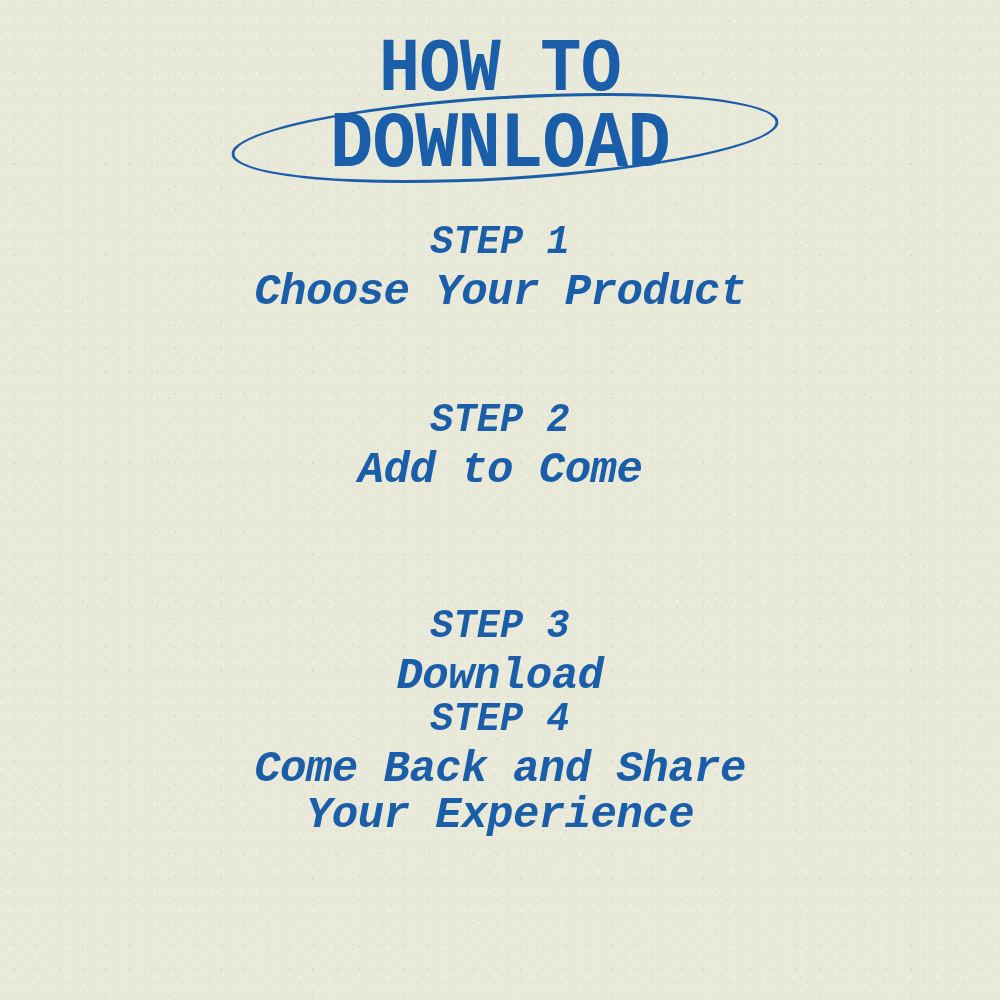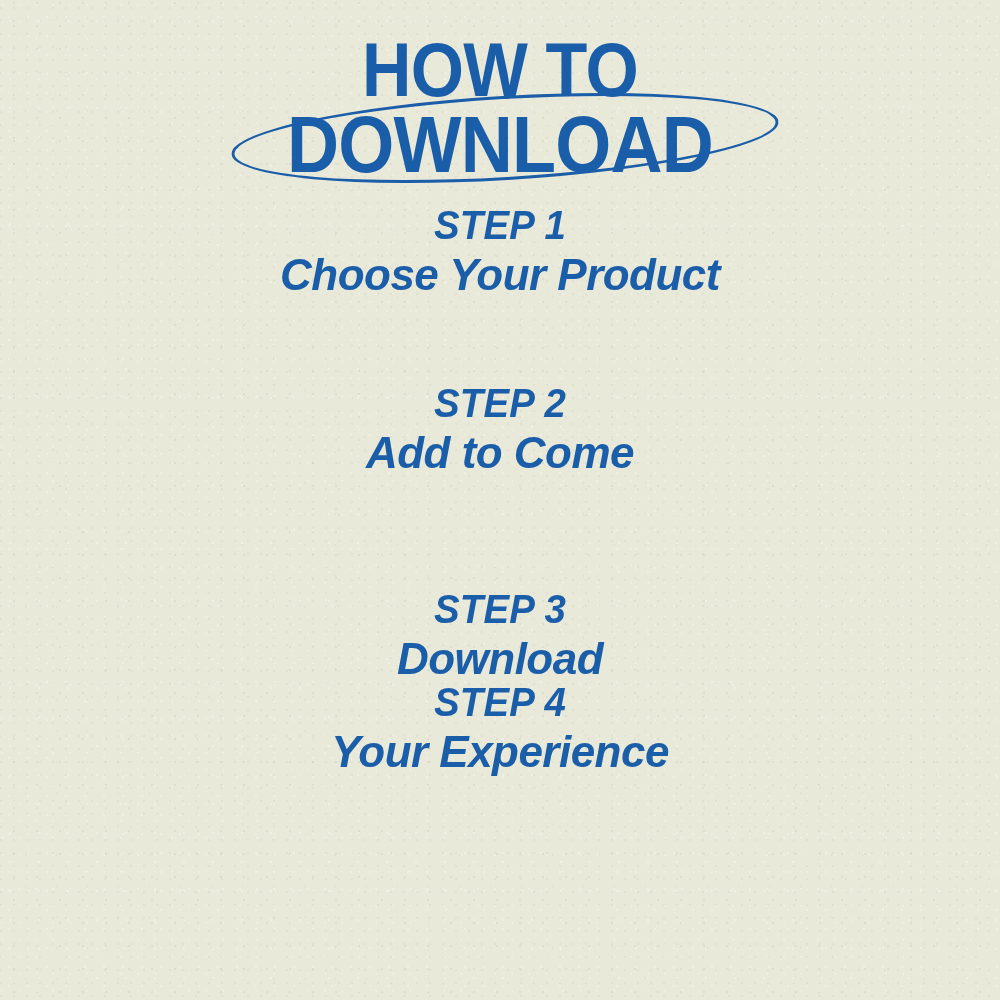--- a/index.html
+++ b/index.html
@@ -30,20 +30,21 @@
       radial-gradient(circle at 47% 91%, rgba(255,255,255,.45) 0 1px, transparent 1px),
       radial-gradient(circle at 7% 63%, rgba(160,160,140,.22) 0 1px, transparent 1px);
     background-size: 17px 17px, 23px 23px, 29px 29px, 31px 31px, 19px 19px, 13px 13px;
   }
 
   .poster {
     position: relative;
     width: 856px;
     height: 1000px;
     z-index: 2;
+    font-family: Liberation Mono, monospace;
   }
 
   
   .headline {
     position: absolute;
     left: 0;
     top: 34px;
     width: 1000px;
     text-align: center;
   }
@@ -85,21 +86,21 @@
     transform: rotate(-3.4deg);
     z-index: 2;
     box-sizing: border-box;
     clip-path: polygon(0% -20%, 100% -20%, 100% 44%, 0% 44%);
   }
 
   
   .steps {
     position: absolute;
     left: 0;
-    top: 204px;
+    top: 222px;
     width: 1000px;
   }
   .step {
     width: 1000px;
     text-align: center;
   }
   .step-label {
     display: block;
     color: #1a5da8;
     font-size: 40px;
@@ -159,18 +160,19 @@
     <div class="step step-3">
       <span class="step-label">STEP 3</span>
       <span class="step-title">
         <span class="tline">Download</span>
       </span>
     </div>
 
     <div class="step step-4">
       <span class="step-label">STEP 4</span>
       <span class="step-title">
+        <span class="tline">Come Back and Share</span>
         <span class="tline">Your Experience</span>
       </span>
     </div>
 
   </div>
 </div>
 
 </body></html>

